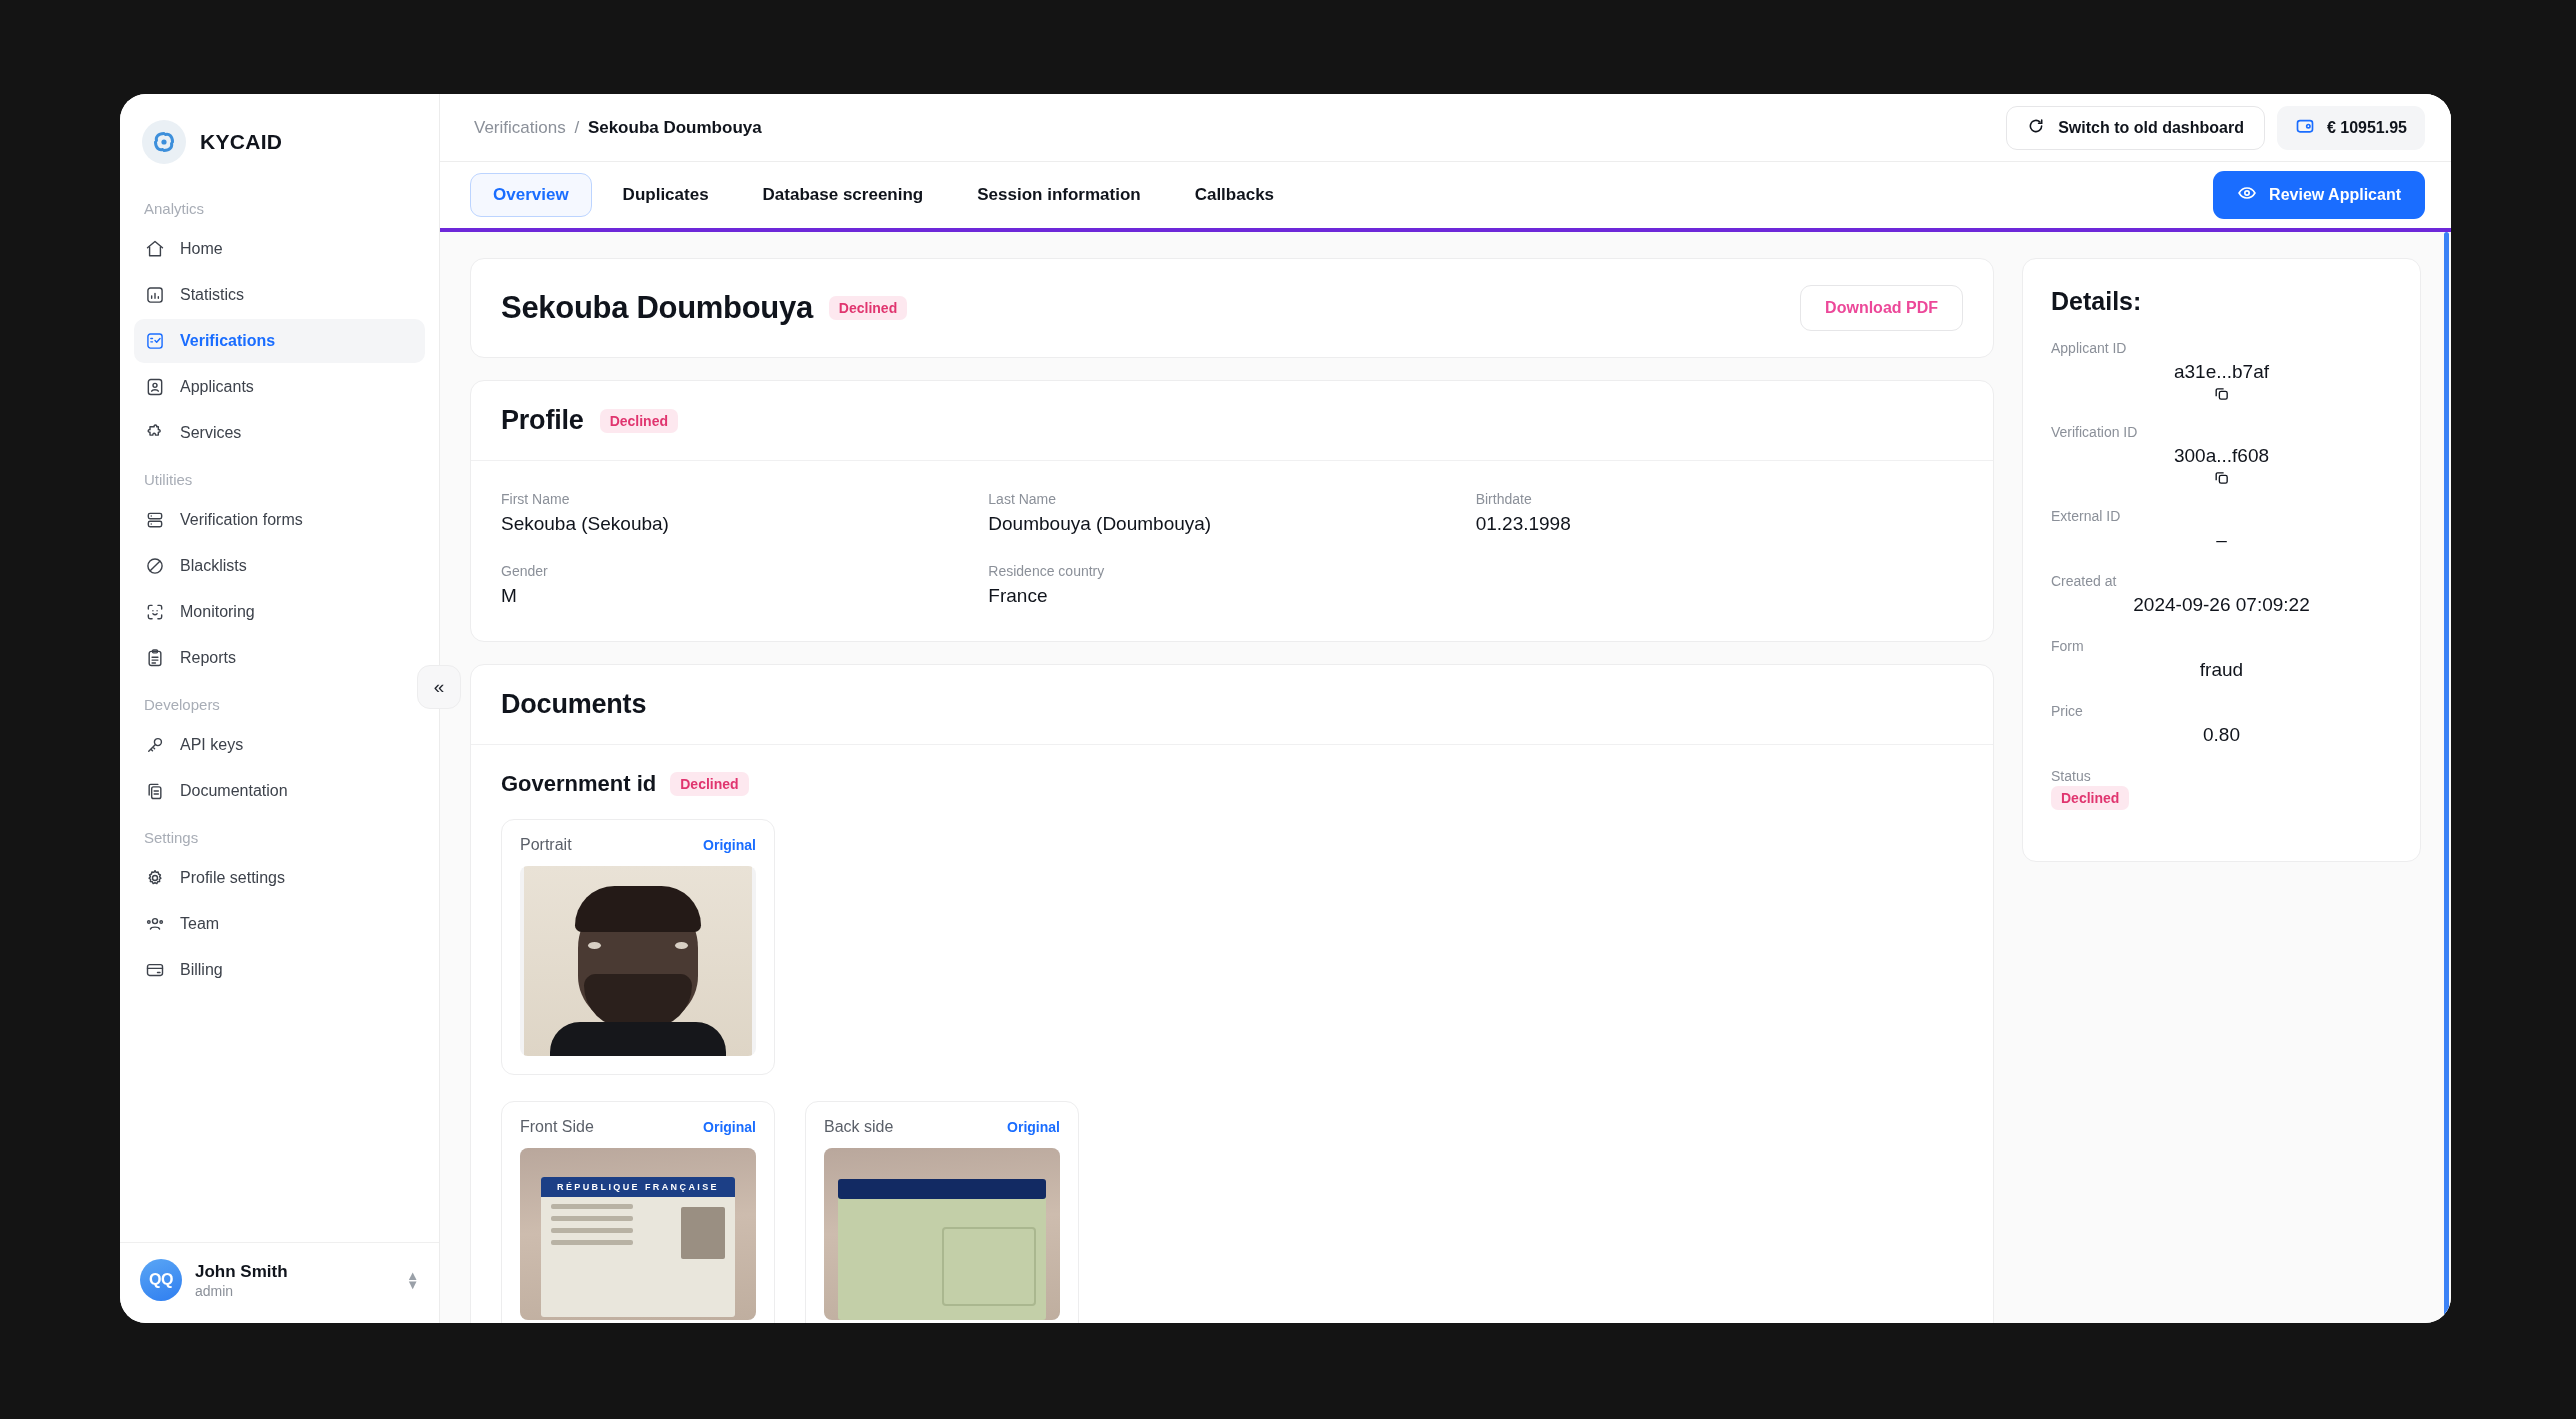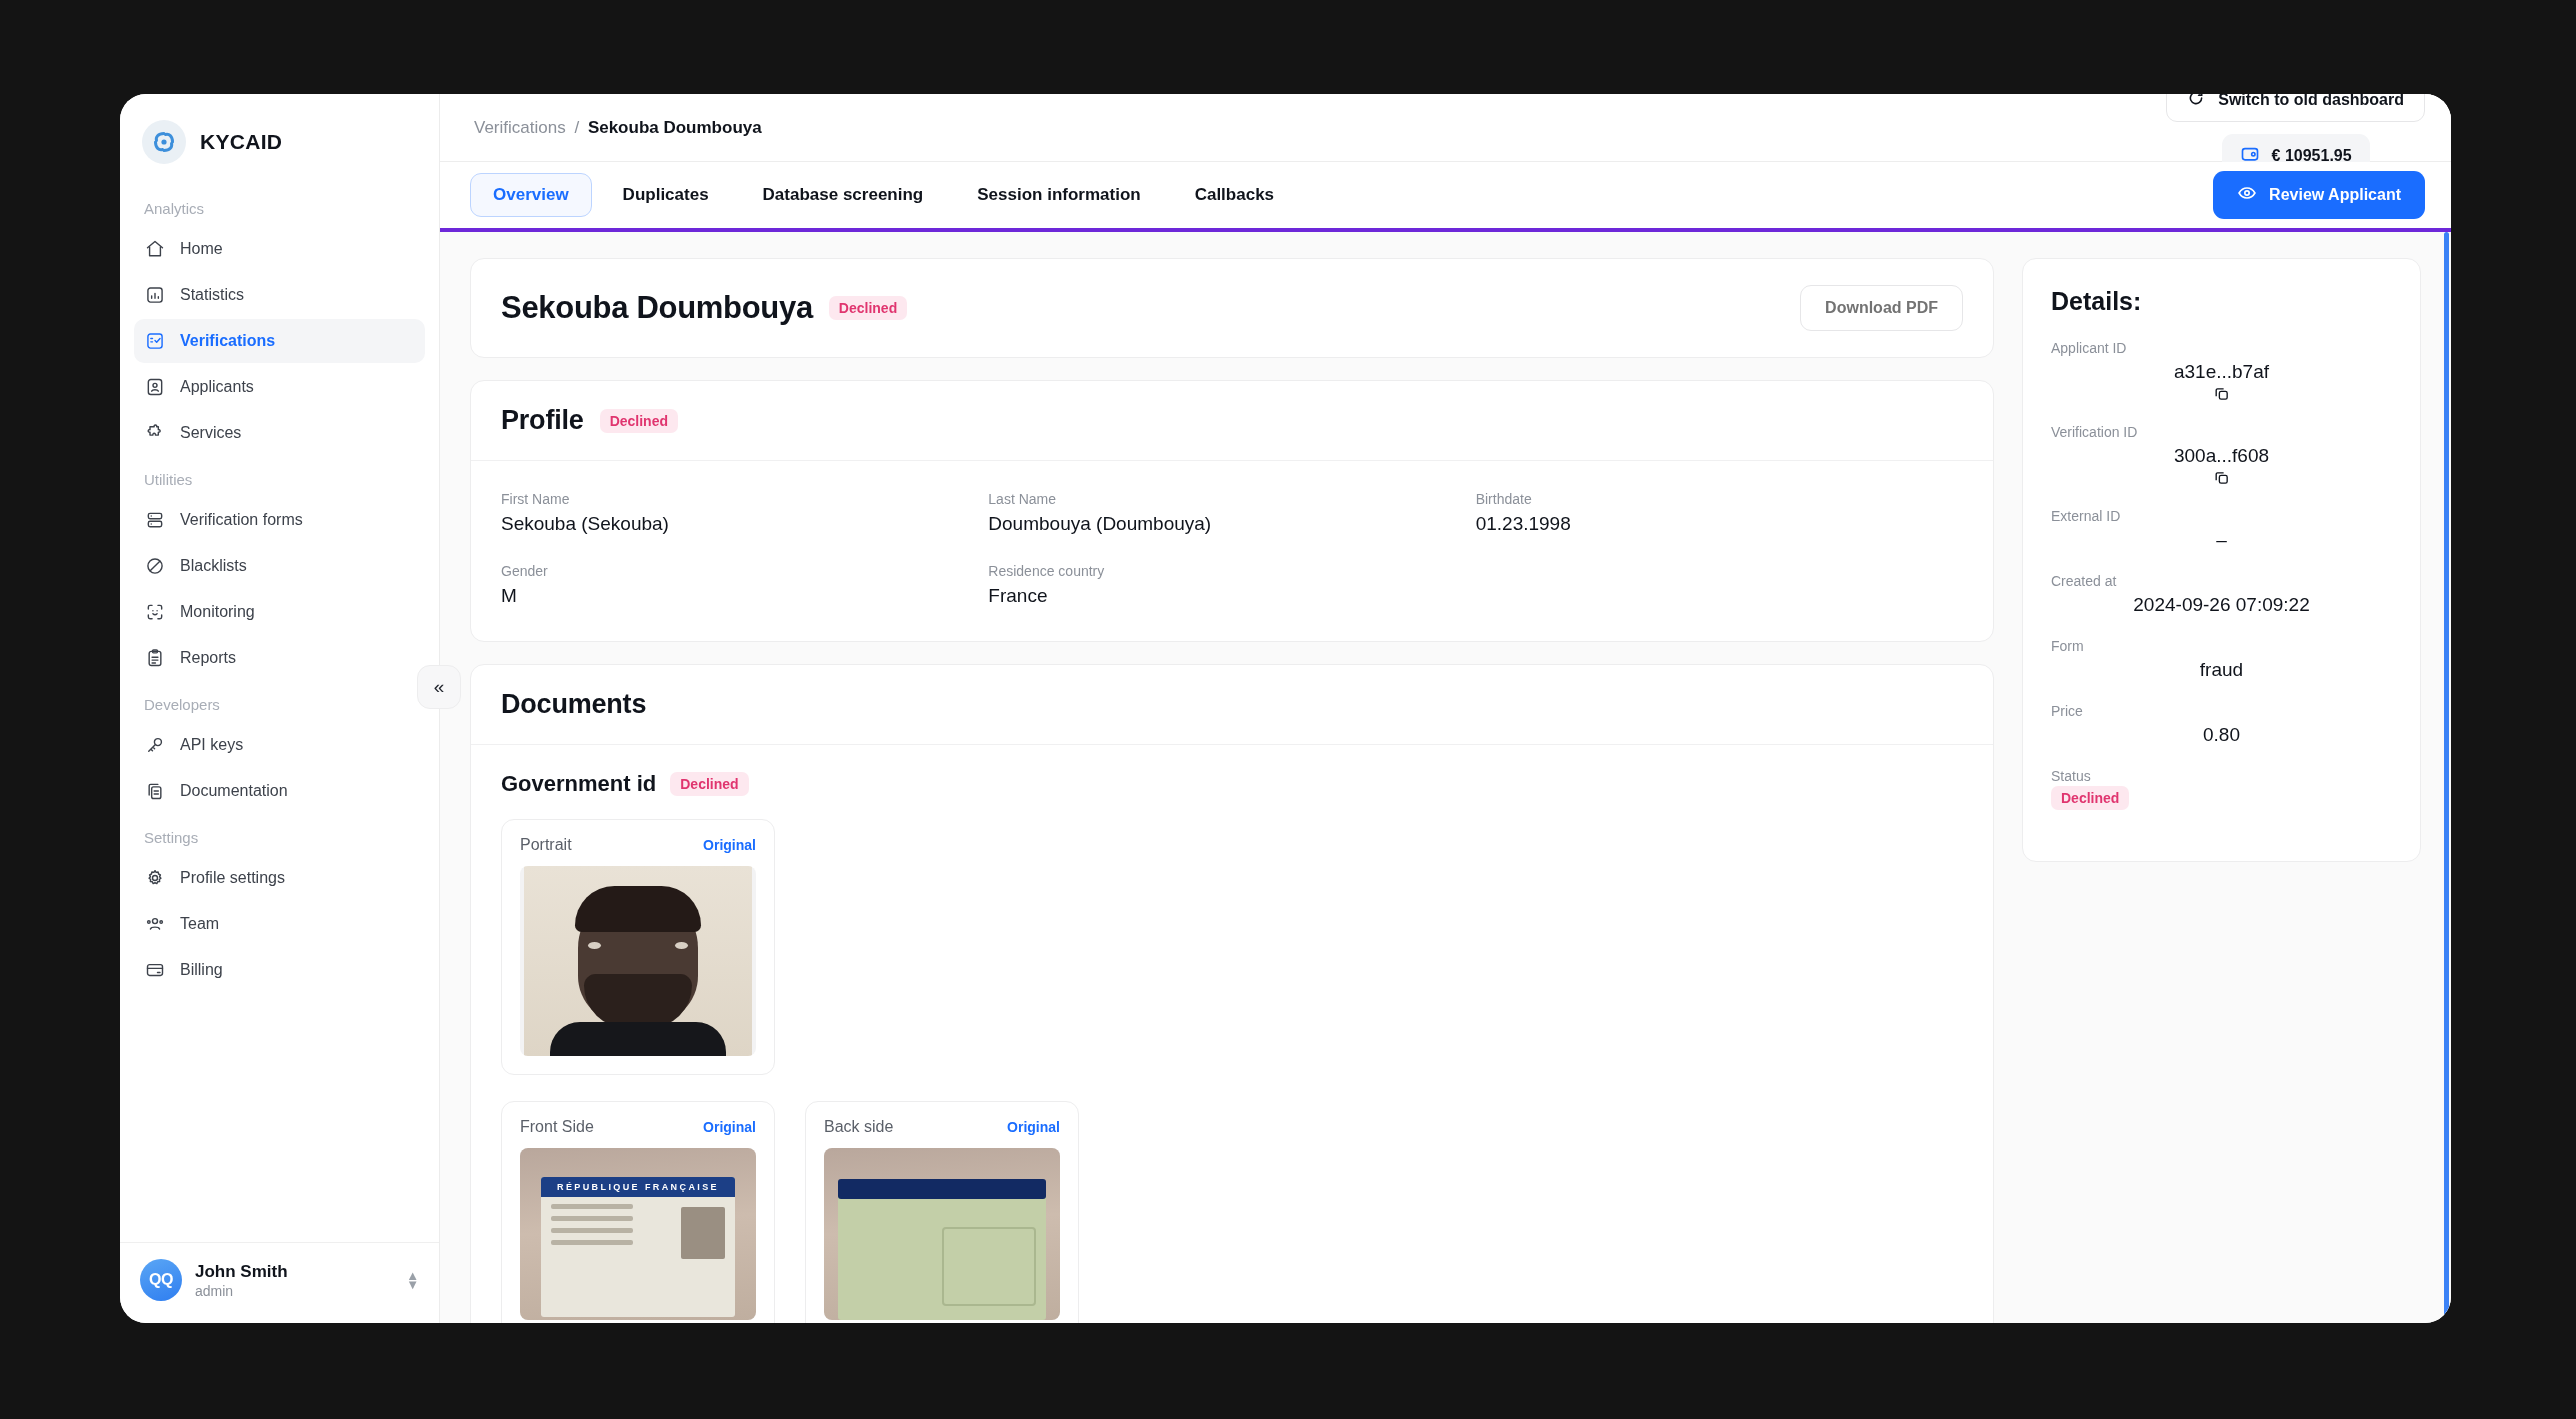--- a/index.html
+++ b/index.html
@@ -99,21 +99,21 @@
           background: #fafafa; position: relative; }
 
   .topbar {
     height: 68px; background: #fff; flex: 0 0 68px;
     border-bottom: 1px solid #ededed;
     display: flex; align-items: center; padding: 0 26px 0 34px;
   }
   .crumb { font-size: 17px; color: #8b9099; }
   .crumb b { color: #10141c; font-weight: 700; }
   .crumb .sep { color: #8b9099; margin: 0 4px; }
-  .topbar-right { margin-left: auto; display: flex; align-items: center; gap: 12px; flex-direction: column; }
+  .topbar-right { margin-left: auto; display: flex; align-items: center; gap: 12px; }
   .btn-old {
     display: flex; align-items: center; gap: 13px;
     border: 1px solid #e6e6e8; background: #fff;
     border-radius: 11px; padding: 10px 20px;
     font-size: 16px; font-weight: 700; color: #10141c; cursor: pointer;
   }
   .balance {
     display: flex; align-items: center; gap: 12px;
     background: #f4f5f7; border-radius: 11px; padding: 10px 18px;
     font-size: 16px; font-weight: 700; color: #10141c; cursor: pointer;
@@ -151,21 +151,21 @@
     display: flex; align-items: center; padding: 26px 30px;
   }
   .title-name { font-size: 31px; font-weight: 700; color: #10141c; letter-spacing: -0.3px; }
   .badge {
     background: #fde8ef; color: #e0356f; font-size: 14px; font-weight: 700;
     border-radius: 7px; padding: 4px 10px; margin-left: 16px; white-space: nowrap;
   }
   .btn-pdf {
     margin-left: auto; border: 1px solid #e6e6e8; background: #fff;
     border-radius: 11px; padding: 13px 24px;
-    font-size: 16px; font-weight: 700; color: #737373; cursor: pointer;
+    font-size: 16px; font-weight: 700; color: #ec4899; cursor: pointer;
   }
 
   .card-head {
     display: flex; align-items: center; padding: 24px 30px;
     border-bottom: 1px solid #f0f0f1;
   }
   .card-head h2 { font-size: 27px; font-weight: 700; color: #10141c; letter-spacing: -0.2px; }
 
   .field-grid {
     display: grid; grid-template-columns: 1fr 1fr 1fr;

